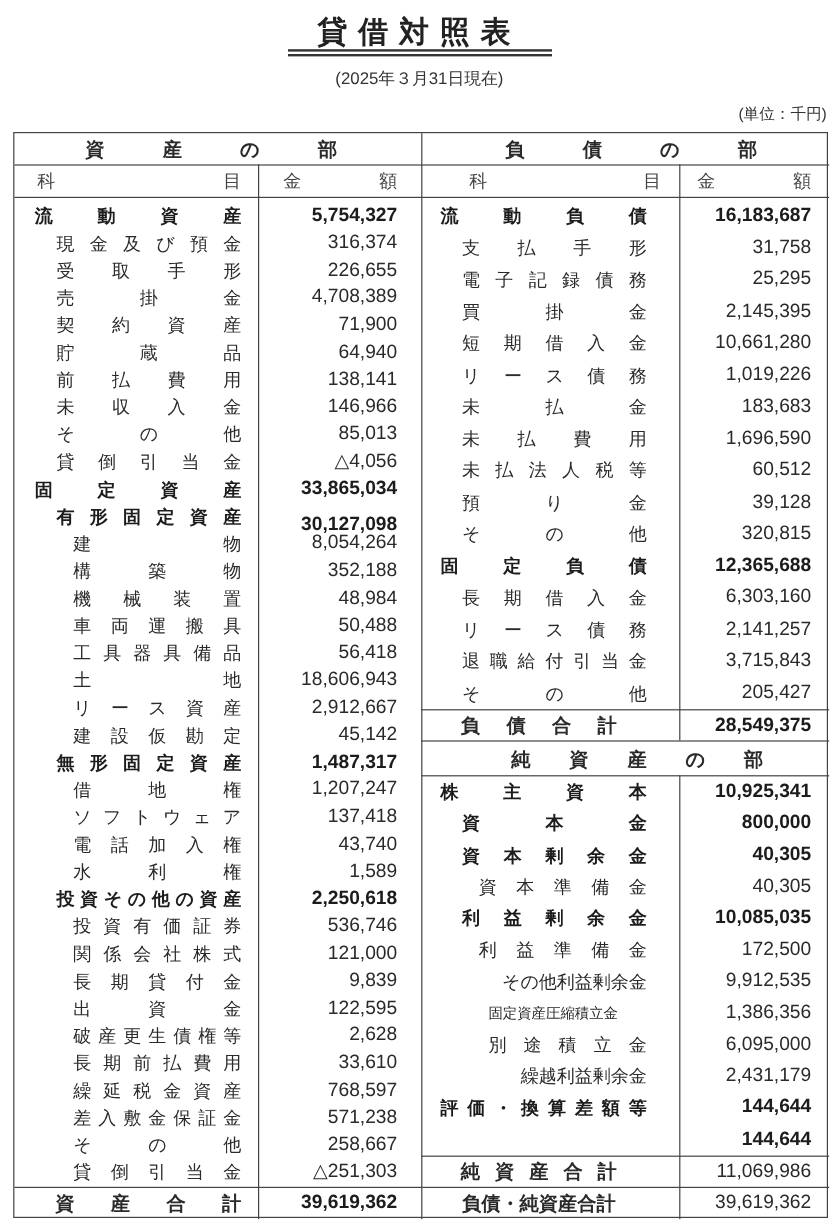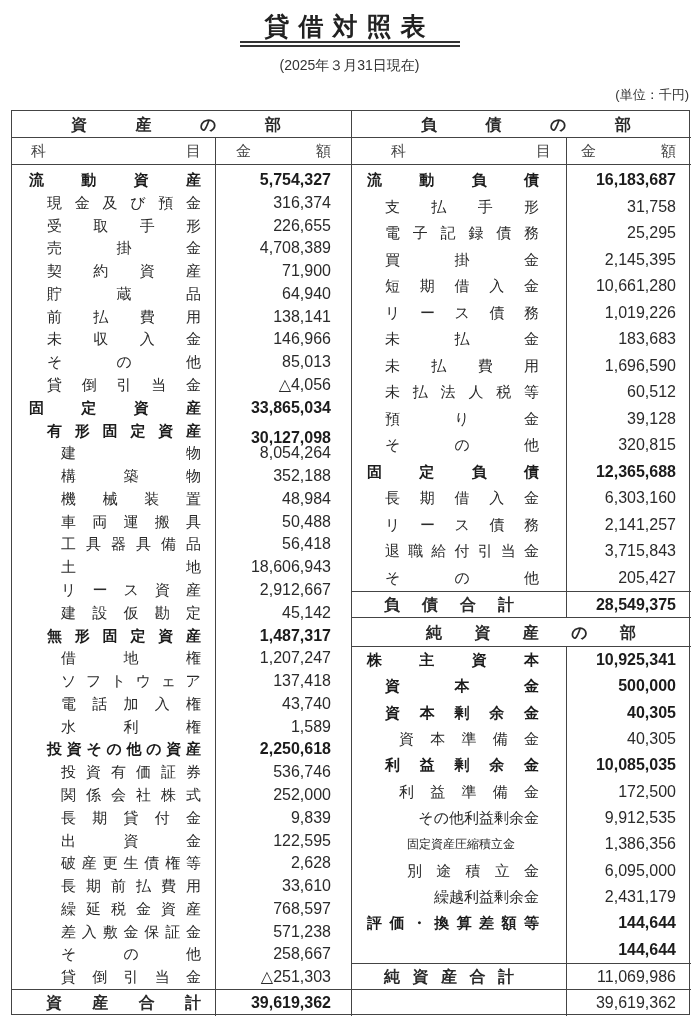--- a/index.html
+++ b/index.html
@@ -273,21 +273,21 @@
     </div>
     <div class="cell amt" style="left: 207px; top: 650.222px; width: 112px; height: 22.7778px; line-height: 22.7778px;">536,746</div>
     <div class="cell lab" aria-label="関係会社株式" style="left: 49px; top: 673px; width: 140px; height: 22.7778px; line-height: 22.7778px;">
       <span>関</span>
       <span>係</span>
       <span>会</span>
       <span>社</span>
       <span>株</span>
       <span>式</span>
     </div>
-    <div class="cell amt" style="left: 207px; top: 673px; width: 112px; height: 22.7778px; line-height: 22.7778px;">252,000</div>
+    <div class="cell amt" style="left: 207px; top: 673px; width: 112px; height: 22.7778px; line-height: 22.7778px;">121,000</div>
     <div class="cell lab" aria-label="長期貸付金" style="left: 49px; top: 695.778px; width: 140px; height: 22.7778px; line-height: 22.7778px;">
       <span>長</span>
       <span>期</span>
       <span>貸</span>
       <span>付</span>
       <span>金</span>
     </div>
     <div class="cell amt" style="left: 207px; top: 695.778px; width: 112px; height: 22.7778px; line-height: 22.7778px;">9,839</div>
     <div class="cell lab" aria-label="出資金" style="left: 49px; top: 718.556px; width: 140px; height: 22.7778px; line-height: 22.7778px;">
       <span>出</span>
@@ -491,21 +491,21 @@
       <span>主</span>
       <span>資</span>
       <span>本</span>
     </div>
     <div class="cell amt bold" style="left: 559px; top: 536px; width: 105px; height: 26.3333px; line-height: 26.3333px;">10,925,341</div>
     <div class="cell lab bold" aria-label="資本金" style="left: 373px; top: 562.333px; width: 154px; height: 26.3333px; line-height: 26.3333px;">
       <span>資</span>
       <span>本</span>
       <span>金</span>
     </div>
-    <div class="cell amt bold" style="left: 559px; top: 562.333px; width: 105px; height: 26.3333px; line-height: 26.3333px;">500,000</div>
+    <div class="cell amt bold" style="left: 559px; top: 562.333px; width: 105px; height: 26.3333px; line-height: 26.3333px;">800,000</div>
     <div class="cell lab bold" aria-label="資本剰余金" style="left: 373px; top: 588.667px; width: 154px; height: 26.3333px; line-height: 26.3333px;">
       <span>資</span>
       <span>本</span>
       <span>剰</span>
       <span>余</span>
       <span>金</span>
     </div>
     <div class="cell amt bold" style="left: 559px; top: 588.667px; width: 105px; height: 26.3333px; line-height: 26.3333px;">40,305</div>
     <div class="cell lab" aria-label="資本準備金" style="left: 387px; top: 615px; width: 140px; height: 26.3333px; line-height: 26.3333px;">
       <span>資</span>
@@ -564,14 +564,17 @@
     <div class="cell amt bold" style="left: 559px; top: 799.333px; width: 105px; height: 26.3333px; line-height: 26.3333px;">144,644</div>
     <div class="cell amt bold" style="left: 559px; top: 825.667px; width: 105px; height: 26.3333px; line-height: 26.3333px;">144,644</div>
     <div class="sec" style="left: 372px; top: 853px; width: 130px; height: 25px; line-height: 25px;">
       <span>純</span>
       <span>資</span>
       <span>産</span>
       <span>合</span>
       <span>計</span>
     </div>
     <div class="cell amt" style="left: 559px; top: 853px; width: 105px; height: 25px; line-height: 25px;">11,069,986</div>
+    <div class="sec" style="left: 362px; top: 879px; width: 150px; height: 26px; line-height: 26px; justify-content: center;">
+      <span>負債・純資産合計</span>
+    </div>
     <div class="cell amt" style="left: 559px; top: 879px; width: 105px; height: 26px; line-height: 26px;">39,619,362</div>
   </div>
 
 </body></html>

